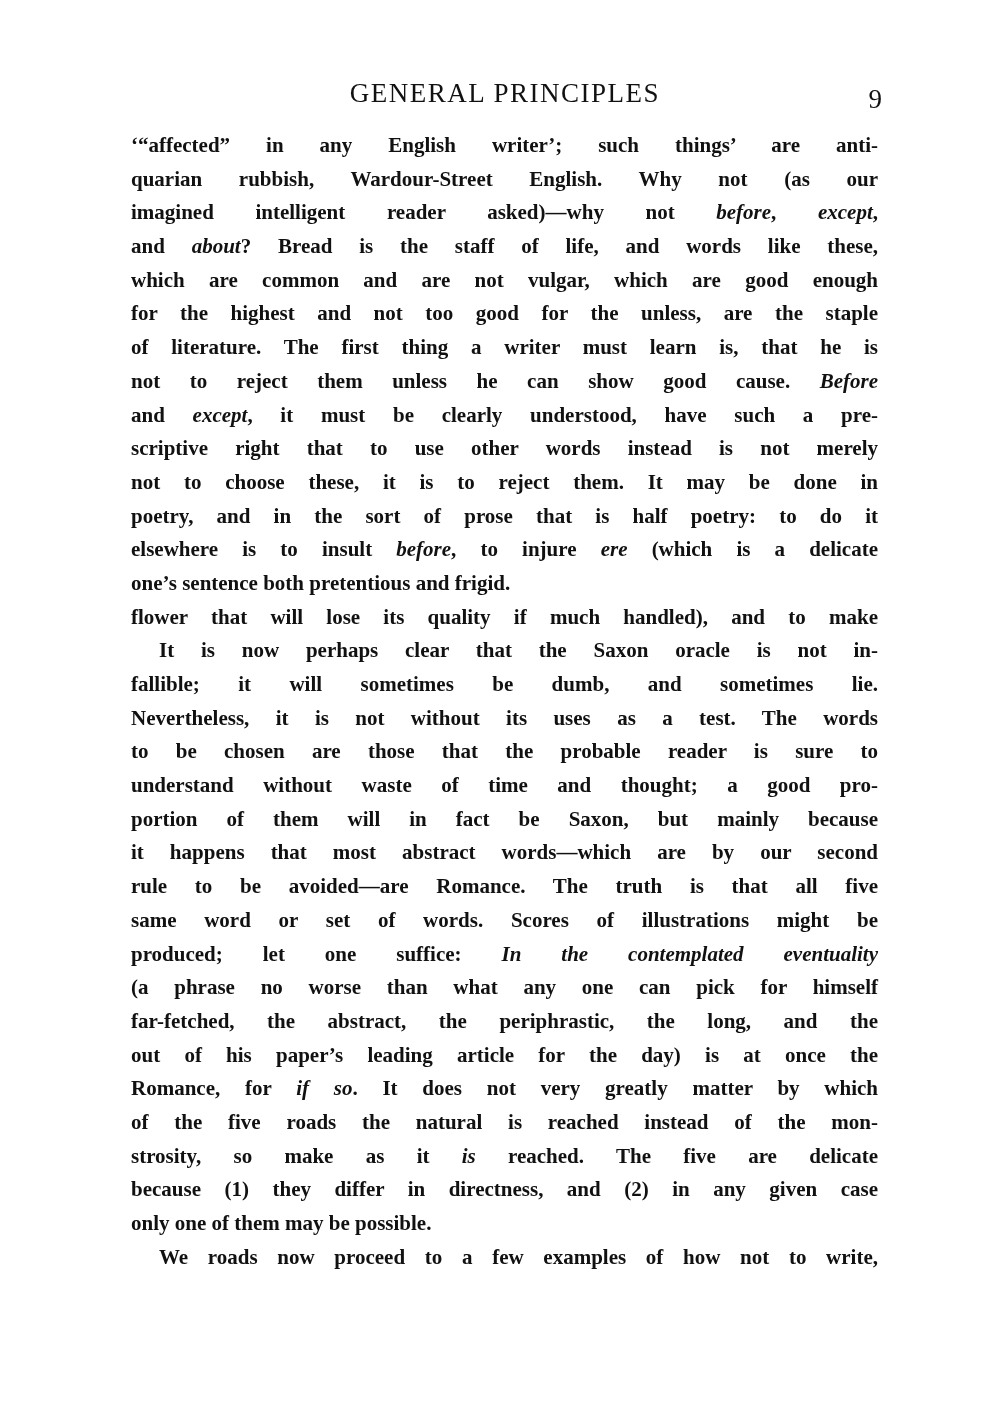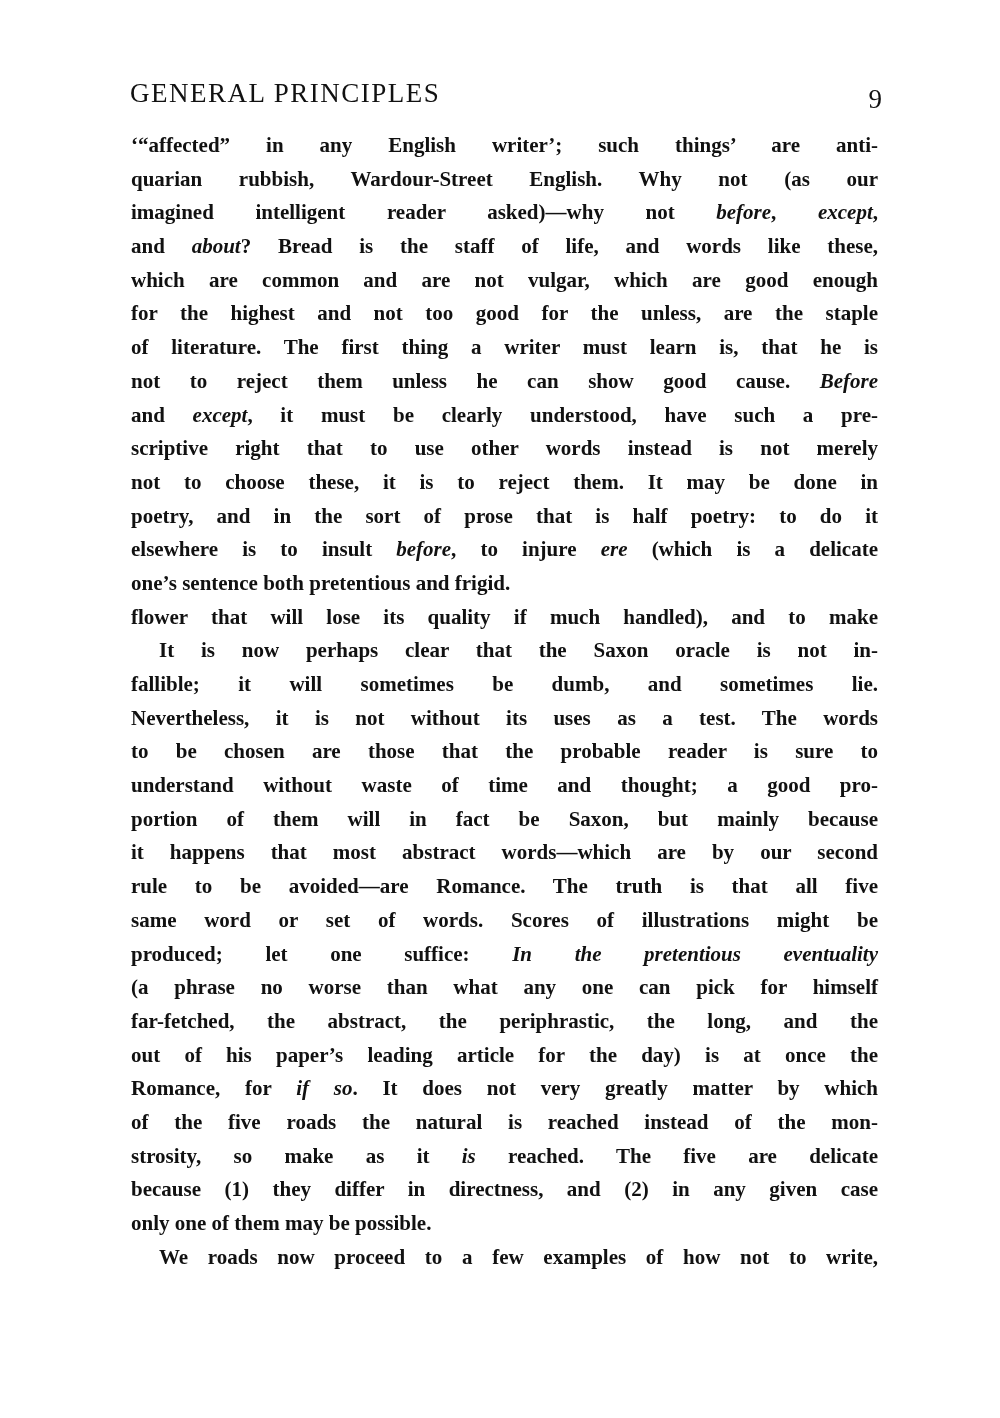--- a/index.html
+++ b/index.html
@@ -1,19 +1,19 @@
 <!DOCTYPE html>
 <html><head>
 <meta charset="utf-8">
 <style>
   html, body { margin: 0; padding: 0; background: #ffffff; }
   body { width: 1000px; height: 1418px; position: relative; overflow: hidden; }
   .page { position: absolute; left: 0; top: 0; width: 1000px; height: 1418px; background: #ffffff; color: #111111; font-family: "Liberation Serif", "DejaVu Serif", serif; }
   .running-head { position: absolute; top: 78px; left: 130px; width: 750px; height: 36px; }
-  .running-title { position: absolute; left: 0; right: 0; top: 0; font-size: 27px; letter-spacing: 1.5px; }
+  .running-title { position: absolute; left: 0; right: 0; text-align: center; top: 0; font-size: 27px; letter-spacing: 1.5px; }
   .folio { position: absolute; right: -2px; top: 6px; font-size: 27px; }
   .body-text { position: absolute; top: 129px; left: 131px; width: 747px; }
   .line { height: 33.7px; line-height: 33.7px; font-size: 21px; white-space: nowrap; text-align: justify; text-align-last: justify; font-weight: 600; }
   .line.last { text-align-last: left; }
   .line.indent { padding-left: 28px; }
   .line .it { font-style: italic; }
 </style>
 </head>
 <body>
 
@@ -40,21 +40,21 @@
       <div class="line"><span>flower that will lose its quality if much handled), and to make</span></div>
       <div class="line indent"><span>It is now perhaps clear that the Saxon oracle is not in-</span></div>
       <div class="line"><span>fallible; it will sometimes be dumb, and sometimes lie.</span></div>
       <div class="line"><span>Nevertheless, it is not without its uses as a test.  The words</span></div>
       <div class="line"><span>to be chosen are those that the probable reader is sure to</span></div>
       <div class="line"><span>understand without waste of time and thought; a good pro-</span></div>
       <div class="line"><span>portion of them will in fact be Saxon, but mainly because</span></div>
       <div class="line"><span>it happens that most abstract words—which are by our second</span></div>
       <div class="line"><span>rule to be avoided—are Romance.  The truth is that all five</span></div>
       <div class="line"><span>same word or set of words.  Scores of illustrations might be</span></div>
-      <div class="line"><span>produced; let one suffice: </span><span class="it">In the pretentious eventuality</span></div>
+      <div class="line"><span>produced; let one suffice: </span><span class="it">In the contemplated eventuality</span></div>
       <div class="line"><span>(a phrase no worse than what any one can pick for himself</span></div>
       <div class="line"><span>far-fetched, the abstract, the periphrastic, the long, and the</span></div>
       <div class="line"><span>out of his paper’s leading article for the day) is at once the</span></div>
       <div class="line"><span>Romance, for </span><span class="it">if so</span><span>.  It does not very greatly matter by which</span></div>
       <div class="line"><span>of the five roads the natural is reached instead of the mon-</span></div>
       <div class="line"><span>strosity, so make as it </span><span class="it">is</span><span> reached.  The five are delicate</span></div>
       <div class="line"><span>because (1) they differ in directness, and (2) in any given case</span></div>
       <div class="line last"><span>only one of them may be possible.</span></div>
       <div class="line indent"><span>We roads now proceed to a few examples of how not to write,</span></div>
     </div>

